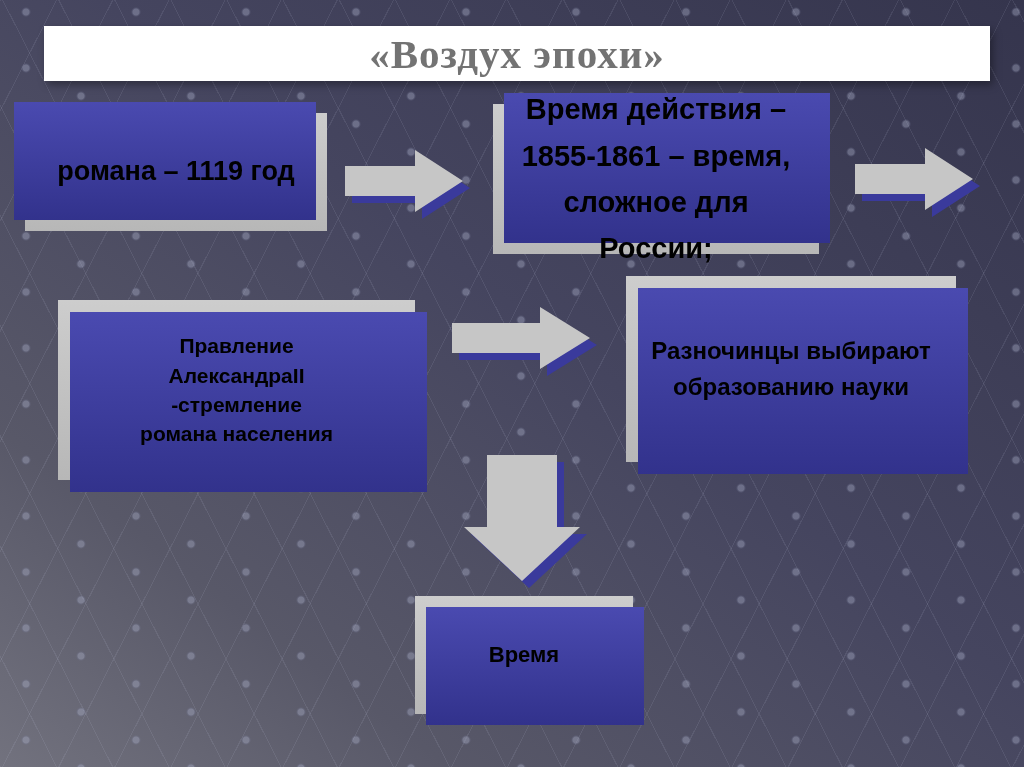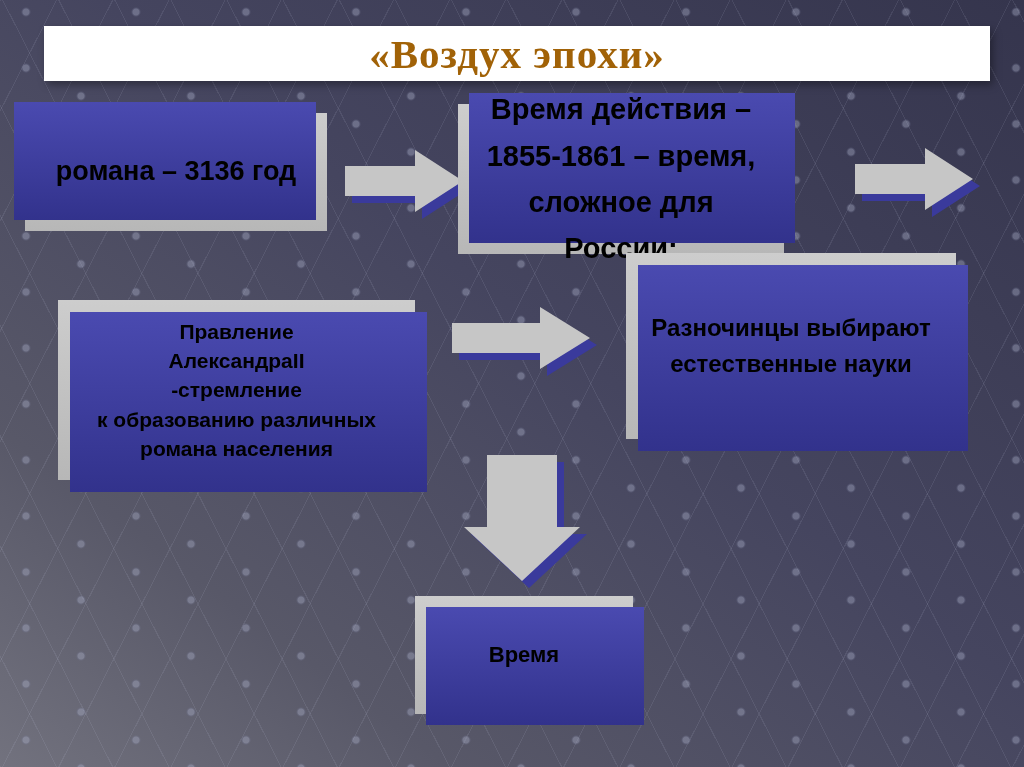--- a/index.html
+++ b/index.html
@@ -24,21 +24,21 @@
     position:absolute; left:44px; top:26px; width:946px; height:55px;
     background:#ffffff;
     display:flex; align-items:center; justify-content:center;
     box-shadow:3px 4px 8px rgba(0,0,0,0.35);
   }
   .title-banner h1{
     margin:0;
     font-family:"Liberation Serif", serif;
     font-weight:bold;
     font-size:41px;
-    color:#a16207;
+    color:#737373;
     letter-spacing:1px;
     text-align:center;
   }
 
   
   .box3d{
     position:absolute;
     z-index:0;
     background:linear-gradient(#cdcdcd, #b7b7b7);
     display:flex; flex-direction:column;
@@ -58,31 +58,31 @@
     z-index:-1;
   }
   .line{display:block;}
 
   #box-writing-time{
     left:25px; top:113px; width:302px; height:118px;
     --dx:-11px; --dy:-11px;
     font-size:27px; line-height:1.45;
   }
   #box-action-time{
-    left:458px; top:104px; width:326px; height:150px;
+    left:493px; top:104px; width:326px; height:150px;
     --dx:11px; --dy:-11px;
     font-size:29px; line-height:1.6;
   }
   #box-reign{
     left:58px; top:300px; width:357px; height:180px;
     --dx:12px; --dy:12px;
     font-size:21px; line-height:1.4;
   }
   #box-raznochintsy{
-    left:626px; top:253px; width:330px; height:186px;
+    left:626px; top:276px; width:330px; height:186px;
     --dx:12px; --dy:12px;
     font-size:24px; line-height:1.5;
   }
   #box-foundations{
     left:415px; top:596px; width:218px; height:118px;
     --dx:11px; --dy:11px;
     font-size:22px; line-height:1.3;
   }
 
   
@@ -99,21 +99,21 @@
 </head>
 <body>
 
 <div id="slide">
 
   <div class="title-banner">
     <h1>«Воздух эпохи»</h1>
   </div>
 
   <div id="box-writing-time" class="box3d">
-    <span class="line">романа – 3136 год</span>
+    <span class="line">романа – 1119 год</span>
   </div>
 
   <div id="arrow-1" class="arrow">
     <svg width="118" height="62" viewBox="0 0 118 62">
       <polygon class="arrow-shadow" points="0,16 70,16 70,0 118,31 70,62 70,46 0,46" transform="translate(7,7)"></polygon>
       <polygon class="arrow-main" points="0,16 70,16 70,0 118,31 70,62 70,46 0,46"></polygon>
     </svg>
   </div>
 
   <div id="box-action-time" class="box3d">
@@ -126,34 +126,33 @@
     <svg width="118" height="62" viewBox="0 0 118 62">
       <polygon class="arrow-shadow" points="0,16 70,16 70,0 118,31 70,62 70,46 0,46" transform="translate(7,7)"></polygon>
       <polygon class="arrow-main" points="0,16 70,16 70,0 118,31 70,62 70,46 0,46"></polygon>
     </svg>
   </div>
 
   <div id="box-reign" class="box3d">
     <span class="line">Правление</span>
     <span class="line">АлександраII</span>
     <span class="line">-стремление</span>
-    <span class="line">к образованию различных</span>
     <span class="line">романа населения</span>
   </div>
 
   <div id="arrow-3" class="arrow">
     <svg width="138" height="62" viewBox="0 0 138 62">
       <polygon class="arrow-shadow" points="0,16 88,16 88,0 138,31 88,62 88,46 0,46" transform="translate(7,7)"></polygon>
       <polygon class="arrow-main" points="0,16 88,16 88,0 138,31 88,62 88,46 0,46"></polygon>
     </svg>
   </div>
 
   <div id="box-raznochintsy" class="box3d">
     <span class="line">Разночинцы выбирают</span>
-    <span class="line">естественные науки</span>
+    <span class="line">образованию науки</span>
   </div>
 
   <div id="arrow-down" class="arrow">
     <svg width="116" height="126" viewBox="0 0 116 126">
       <polygon class="arrow-shadow" points="23,0 93,0 93,72 116,72 58,126 0,72 23,72" transform="translate(7,7)"></polygon>
       <polygon class="arrow-main" points="23,0 93,0 93,72 116,72 58,126 0,72 23,72"></polygon>
     </svg>
   </div>
 
   <div id="box-foundations" class="box3d">

